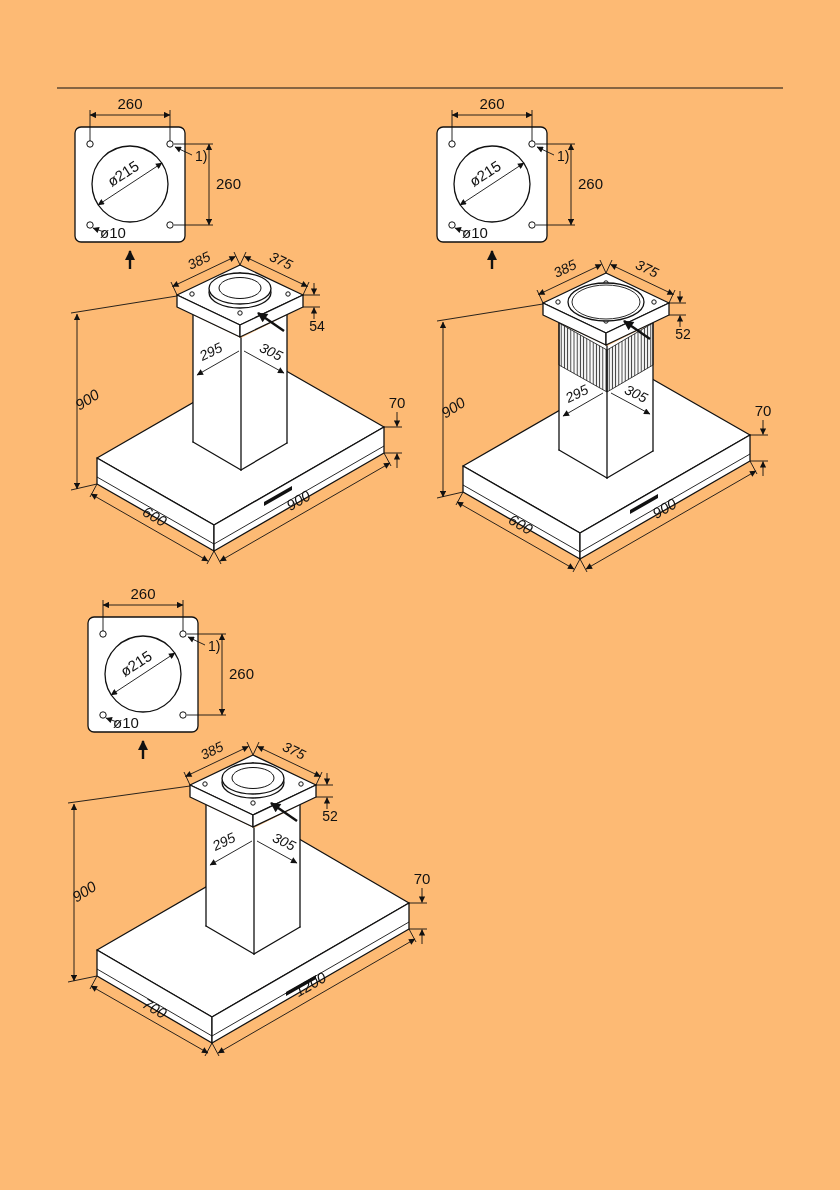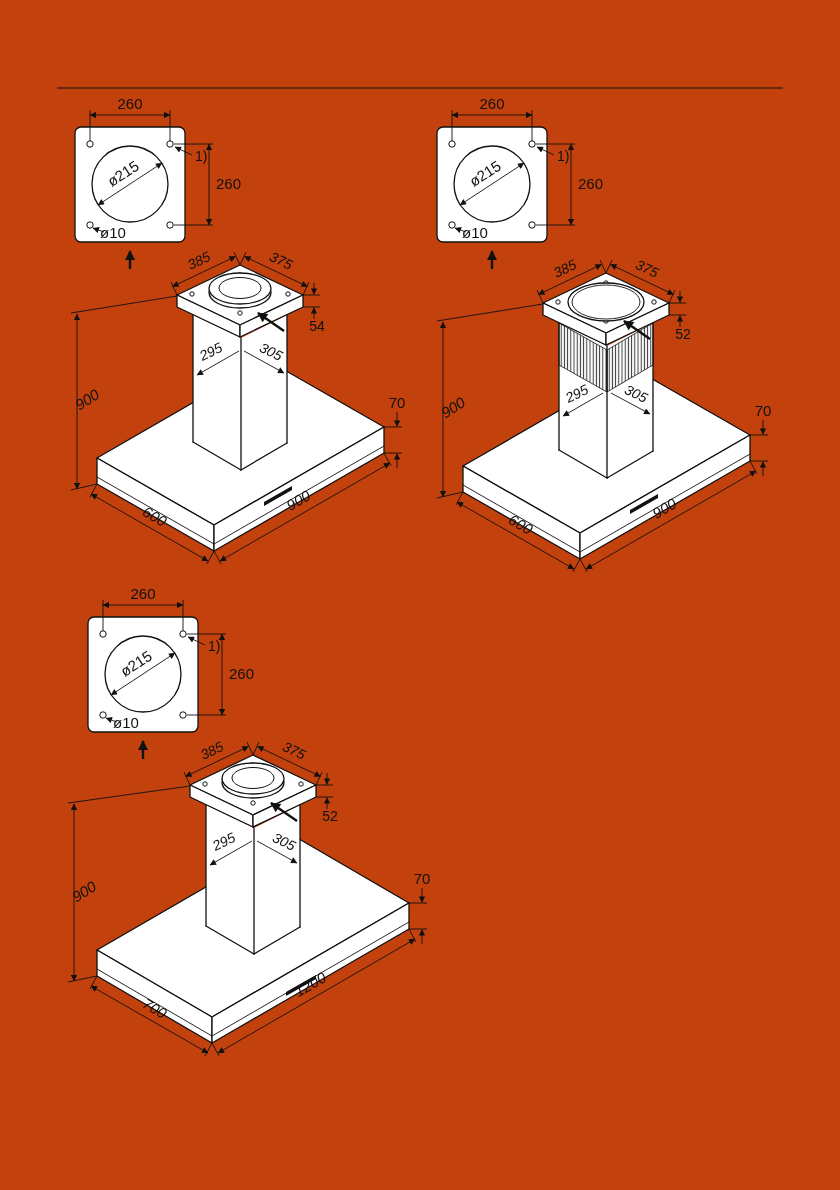--- a/index.html
+++ b/index.html
@@ -1,17 +1,17 @@
 <!DOCTYPE html>
 <html><head>
 <meta charset="utf-8">
 <style>
   html,body { margin:0; padding:0; background:#ffffff; }
   #page {
-    position:relative; width:840px; height:1190px; background:#c2410c;
+    position:relative; width:840px; height:1190px; background:#fdba74;
     font-family:"Liberation Sans", sans-serif;
   }
   svg { display:block; }
   .ol  { fill:#ffffff; stroke:#111111; stroke-width:1.3; stroke-linejoin:round; }
   .fil { fill:#ffffff; stroke:none; }
   .ln  { fill:none; stroke:#111111; stroke-width:1.3; stroke-linecap:round; }
   .dim { fill:none; stroke:#111111; stroke-width:0.9; }
   .hole{ fill:#ffffff; stroke:#111111; stroke-width:1; }
   .t   { font-family:"Liberation Sans", sans-serif; font-size:15px; fill:#111111; }
   .ts  { font-size:14px; }

